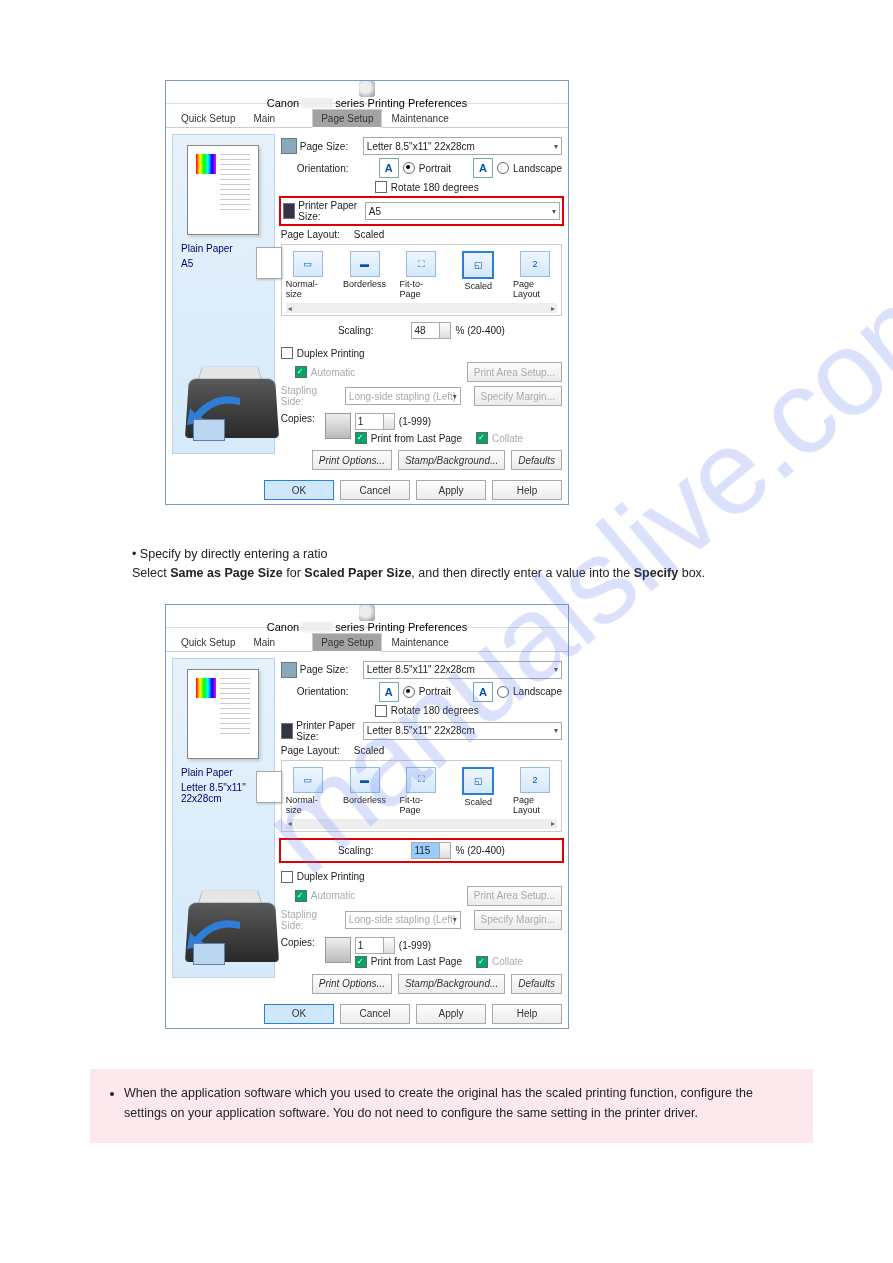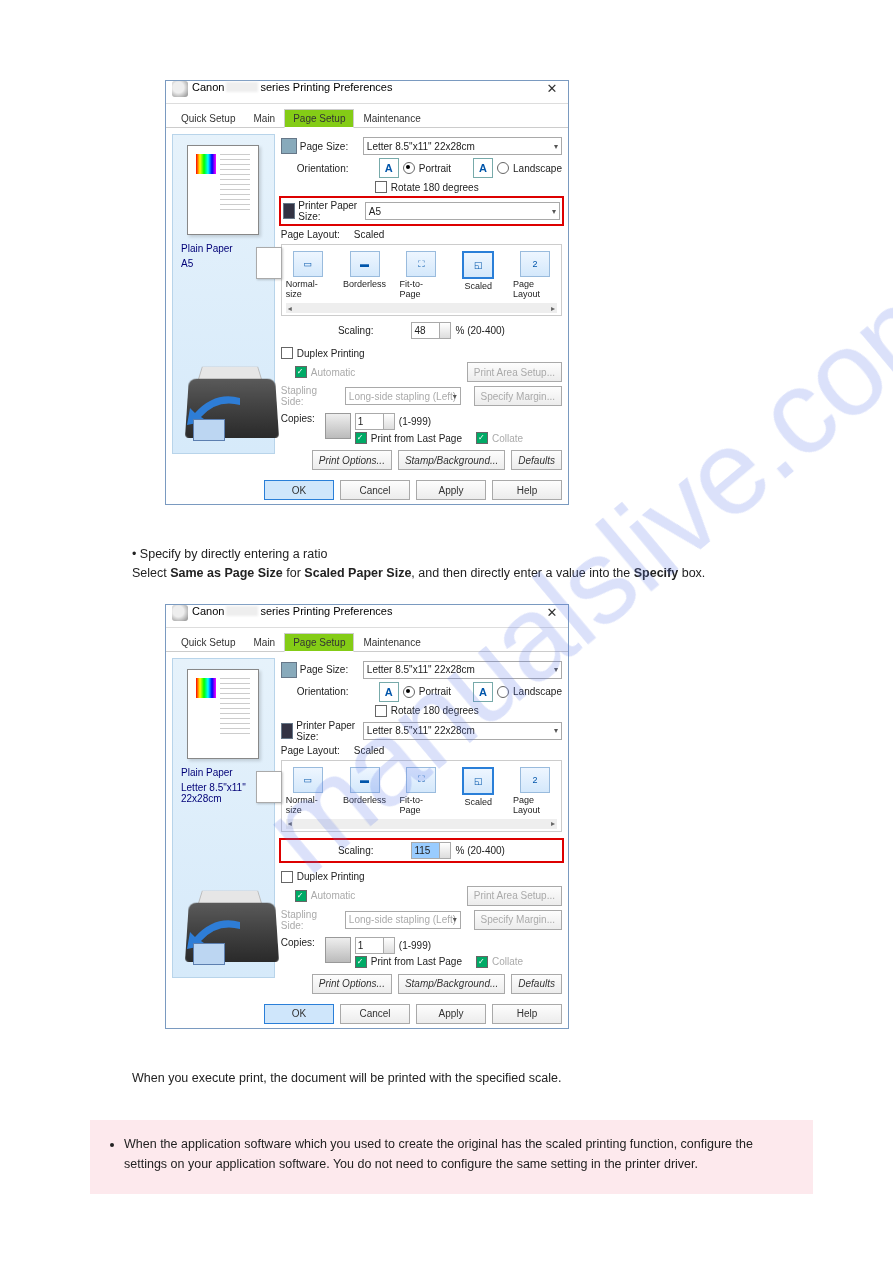--- a/index.html
+++ b/index.html
@@ -28,25 +28,26 @@
   }
   .dialog {
     width: 402px;
     margin: 80px 0 40px 165px;
     border: 1px solid #7a9ac0;
     background: #fff;
     position: relative;
   }
   .titlebar {
     display: flex;
-    align-items: flex-start;
+    align-items: center;
     height: 22px;
     background: #fff;
     border-bottom: 1px solid #ddd;
     padding: 0 2px;
+    flex-direction: column;
   }
   .titlebar .icon {
     width: 16px; height: 16px;
     margin: 0 4px;
     background: radial-gradient(circle at 40% 40%, #eee 40%, #888 100%);
     border-radius: 3px;
     flex-shrink: 0;
   }
   .titlebar .title {
     flex: 1;
@@ -78,22 +79,23 @@
   .tab {
     padding: 3px 8px;
     border: 1px solid transparent;
     border-bottom: none;
     color: #333;
     position: relative;
     top: 1px;
   }
   .tab.active {
     border-color: #ccc;
-    background: #84cc16;
+    background: #a3a3a3;
     border-bottom: 1px solid #fff;
+    margin-left: 28px;
   }
   .body {
     display: flex;
     padding: 6px;
     gap: 6px;
   }
   .preview-pane {
     width: 118px;
     background: linear-gradient(#e6f2fb,#d6eafa);
     border: 1px solid #b8d4ea;
@@ -719,21 +721,20 @@
     </div>
     <div class="bottom-buttons">
       <div class="btn primary">OK</div>
       <div class="btn">Cancel</div>
       <div class="btn">Apply</div>
       <div class="btn">Help</div>
     </div>
   </div>
 
   <div class="desc">
-    <div style="margin-top:16px;">When you execute print, the document will be printed with the specified scale.</div>
   </div>
 
   <div class="important-block">
     <div class="important-box">
       <ul>
         <li>When the application software which you used to create the original has the scaled printing function, configure the settings on your application software. You do not need to configure the same setting in the printer driver.</li>
 
       </ul>
     </div>
   </div>

